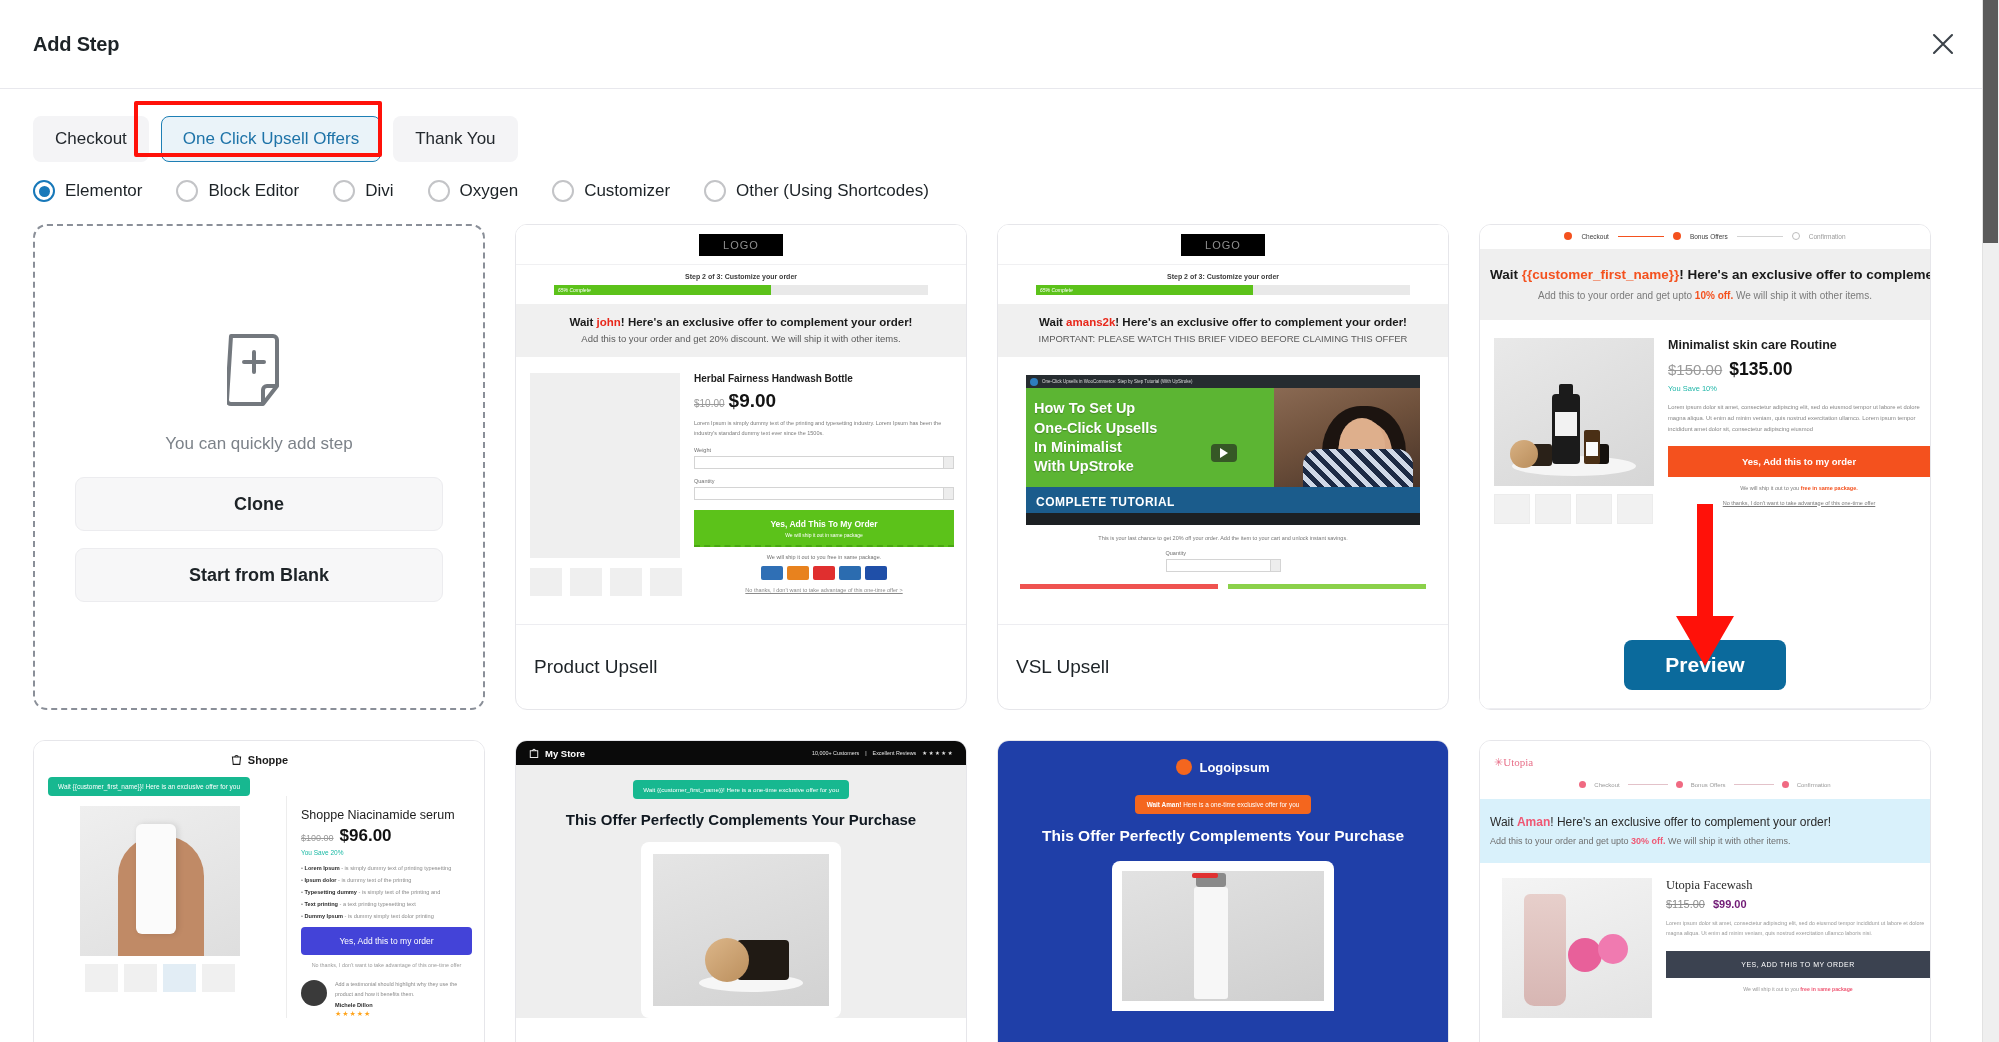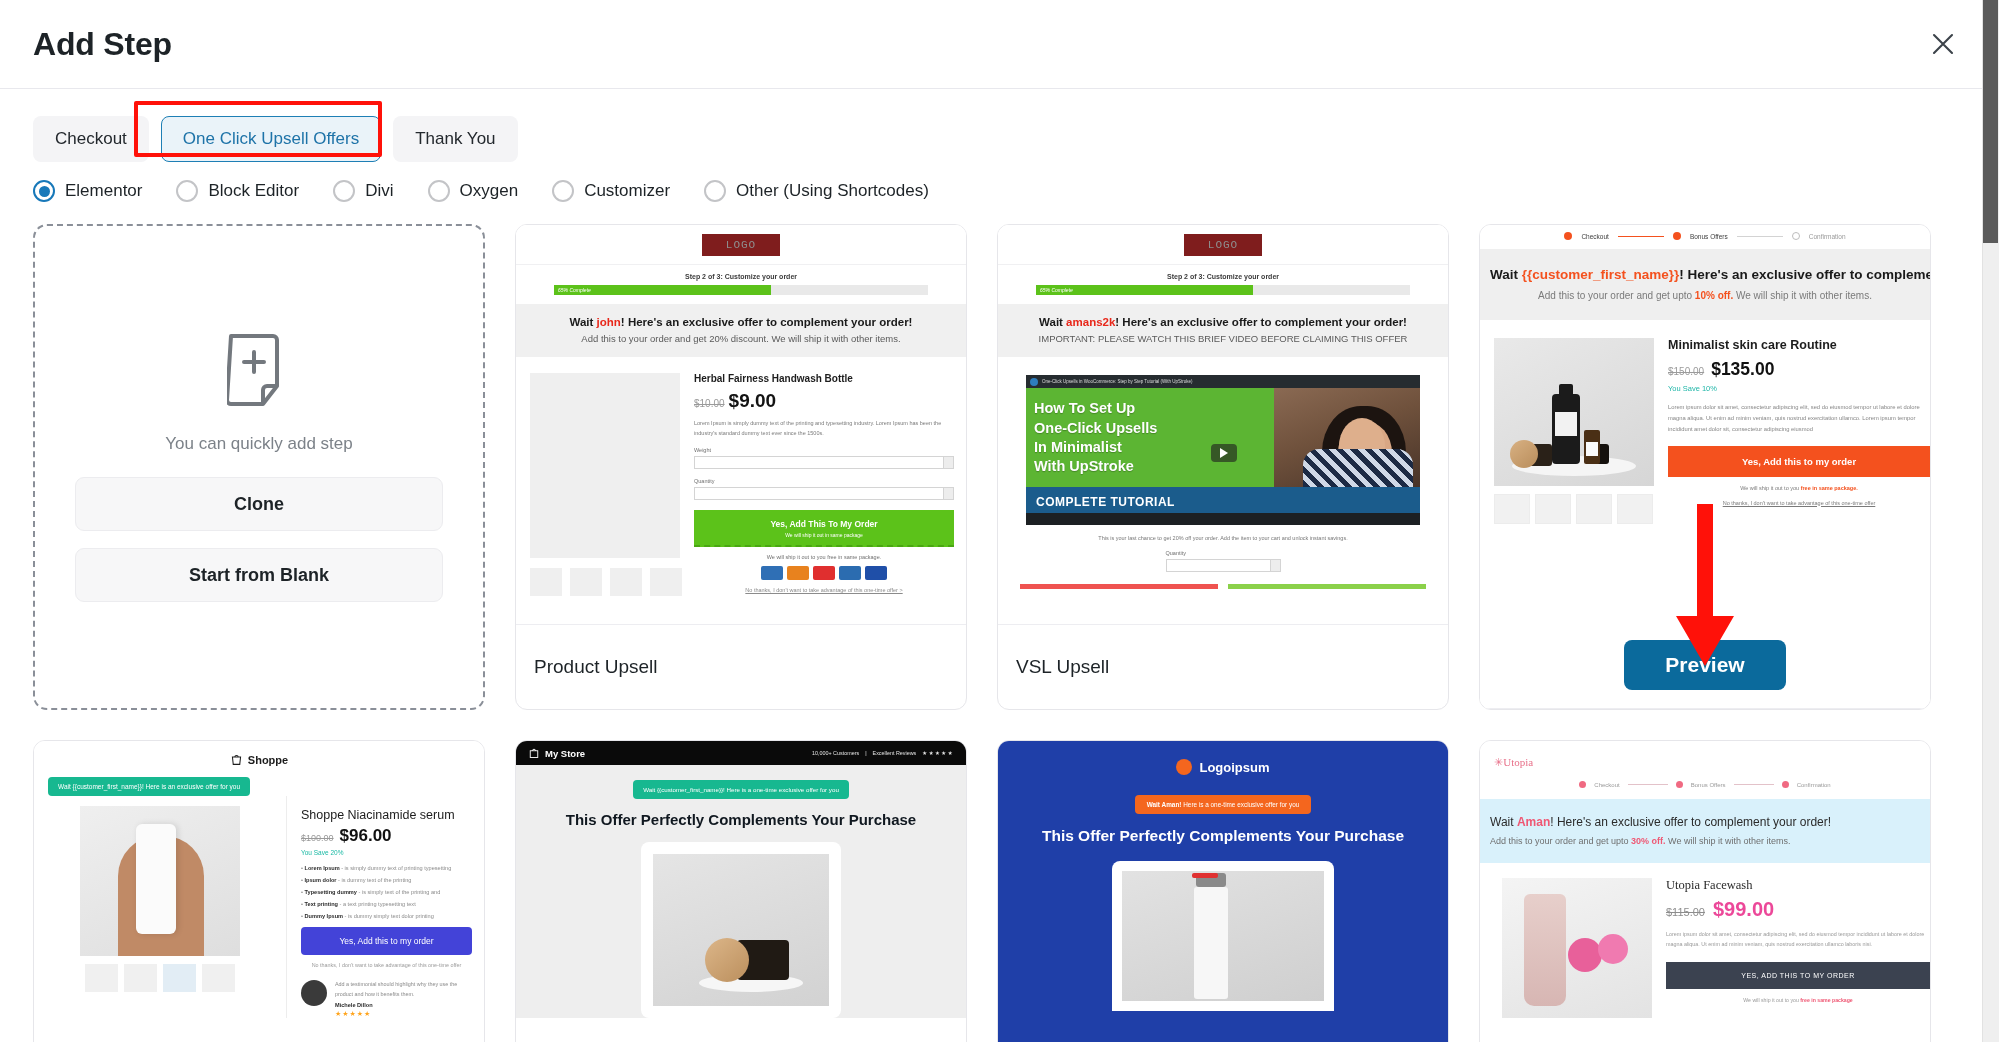--- a/index.html
+++ b/index.html
@@ -12,21 +12,21 @@
   .modal { position: relative; width: 1999px; height: 1042px; background: #fff; }
 
   
   .modal-header {
     height: 89px;
     display: flex; align-items: center; justify-content: space-between;
     padding: 0 34px 0 33px;
     border-bottom: 1px solid #e8e8ed;
     background: #fff;
   }
-  .modal-title { font-size: 32px; font-weight: 700; color: #1d2327; letter-spacing: -0.2px; }
+  .modal-title { font-size: 20px; font-weight: 700; color: #1d2327; letter-spacing: -0.2px; }
   .close-btn {
     width: 44px; height: 44px; display: flex; align-items: center; justify-content: center;
     cursor: pointer; color: #3c434a; background: none; border: none;
   }
   .close-btn svg { display: block; }
 
   
   .modal-body { padding: 0 33px; background: #fff; height: 953px; position: relative; }
 
   
@@ -123,21 +123,21 @@
     font-size: 21px; font-weight: 700;
     padding: 13px 41px; border-radius: 8px; border: none; cursor: pointer;
   }
   .red-arrow { position: absolute; left: 50%; transform: translateX(-50%); bottom: 36px; z-index: 9; }
 
   
   .mock { width: 100%; height: 100%; font-family: "Liberation Sans", sans-serif; position: relative; }
 
   
   .mk-logo-bar { height: 40px; display: flex; align-items: center; justify-content: center; background: #fff; border-bottom: 1px solid #f0f0f2; }
-  .mk-logo { background: #7f1d1d; color: #8e8e8e; font-size: 11px; letter-spacing: 1px; padding: 5px 24px; font-family: Liberation Mono, monospace; }
+  .mk-logo { background: #000000; color: #8e8e8e; font-size: 11px; letter-spacing: 1px; padding: 5px 24px; }
   .mk-step { text-align: center; font-size: 7px; font-weight: 700; color: #3b3b3b; padding-top: 8px; }
   .mk-progress { height: 10px; margin: 5px 38px 0 38px; background: #e9e9e9; position: relative; }
   .mk-progress > i { position: absolute; left:0; top:0; bottom:0; width: 58%; background: #5cc21a; }
   .mk-progress > i span { color: #fff; font-size: 5px; padding-left: 4px; line-height: 10px; display:block; }
   .mk-headband { background: #f0f0f0; padding: 12px 14px 13px; text-align: center; margin-top: 9px; }
   .mk-head1 { font-size: 11.5px; font-weight: 700; color: #1a1a1a; }
   .mk-head1 em { color: #e8271a; font-style: normal; }
   .mk-head2 { font-size: 9.5px; color: #5a5a5a; margin-top: 5px; }
   .mk-2col { display: flex; padding: 16px 12px 0 14px; gap: 12px; }
   .mk-imgbox { width: 150px; height: 185px; background: #efefef; }
@@ -205,21 +205,21 @@
   .mk3-img .lid { position:absolute; left: 16px; bottom: 18px; width: 28px; height: 28px; border-radius: 50%;
       background: linear-gradient(140deg,#d8b183,#b98d5b); }
   .mk3-img .b3 { position:absolute; left: 90px; bottom: 22px; width: 16px; height: 34px; border-radius: 2px; background:#4a2f15; }
   .mk3-img .b3::after{content:"";position:absolute;left:2px;top:12px;right:2px;height:14px;background:#fafafa;}
   .mk3-img .b4 { position:absolute; left: 93px; bottom: 22px; width: 22px; height: 20px; border-radius:3px; background:#15110d; }
   .mk3-thumbs { display:flex; gap: 5px; margin-top: 8px; }
   .mk3-thumbs i { width: 36px; height: 30px; background: #f1f1f1; display:block; border: 1px solid #ececec; position: relative; }
   .mk3-right { flex: 1; padding-right: 0; }
   .mk3-ptitle { font-size: 12.5px; font-weight: 700; color: #1d1d1d; }
   .mk3-price { margin-top: 7px; display:flex; align-items: baseline; gap: 7px; }
-  .mk3-old { font-size: 10px; color: #9b9b9b; text-decoration: line-through; }
+  .mk3-old { font-size: 15px; color: #9b9b9b; text-decoration: line-through; }
   .mk3-new { font-size: 17.5px; font-weight: 700; color: #111; }
   .mk3-save { font-size: 7.5px; color: #1fb6a8; margin-top: 4px; }
   .mk3-desc { font-size: 5.8px; color: #868686; margin-top: 9px; line-height: 1.85; }
   .mk3-cta { background: #f4511e; color: #fff; text-align:center; font-size: 9.5px; font-weight: 700; padding: 10px 6px; margin-top: 11px; }
   .mk3-note { font-size: 5.5px; color: #7a7a7a; margin-top: 8px; text-align:center; }
   .mk3-note b { color: #f4511e; }
   .mk3-decline { font-size: 5.5px; color: #7a7a7a; margin-top: 9px; text-decoration: underline; text-align:center; }
 
   
   .mkS-top { display:flex; align-items:center; justify-content:center; gap:5px; padding: 12px 0 0; font-size: 11px; font-weight: 700; color:#1c1c1c; }
@@ -286,21 +286,21 @@
   .mkU-h2 b { color:#ef5874; }
   .mkU-body { display:flex; gap:14px; padding: 15px 0 0 22px; }
   .mkU-img { width: 150px; height: 140px; background: linear-gradient(160deg,#f4f4f4,#e3e3e3); position:relative; overflow:hidden; }
   .mkU-img .tube { position:absolute; left: 22px; top: 16px; width: 42px; height: 112px; border-radius: 6px 6px 10px 10px; background: linear-gradient(180deg,#e7cfcb,#d7b6b3); }
   .mkU-img .f1 { position:absolute; left: 66px; top: 60px; width: 34px; height: 34px; border-radius:50%; background:#e8609a; }
   .mkU-img .f2 { position:absolute; left: 96px; top: 56px; width: 30px; height: 30px; border-radius:50%; background:#f07ab0; }
   .mkU-right { flex:1; }
   .mkU-title { font-family:"Liberation Serif", serif; font-size: 12.5px; color:#2b2b2b; }
   .mkU-price { display:flex; align-items:baseline; gap:8px; margin-top:5px; }
   .mkU-old { font-size: 11px; color:#8d8d8d; text-decoration: line-through; }
-  .mkU-new { font-size: 20px; font-weight:700; color:#ec4899; }
+  .mkU-new { font-size: 11px; font-weight:700; color:#701a75; }
   .mkU-desc { font-size: 5.4px; color:#9a9a9a; margin-top: 9px; line-height: 1.8; }
   .mkU-cta { background:#3b4250; color:#fff; text-align:center; font-size: 7px; letter-spacing:.5px; padding: 10px 4px; margin-top: 12px; }
   .mkU-note { font-size: 5.2px; color:#9a9a9a; text-align:center; margin-top: 8px; }
   .mkU-note b { color:#ef5874; }
 
   
   .scroll-track { position:absolute; top:0; right:0; width: 17px; height: 1042px; background:#efefef; border-left:1px solid #e2e2e2; }
   .scroll-thumb { position:absolute; top:0; right:1px; width: 15px; height: 243px; background:#5b5b5b; border-radius:0; cursor: pointer; }
 </style>
 </head>

